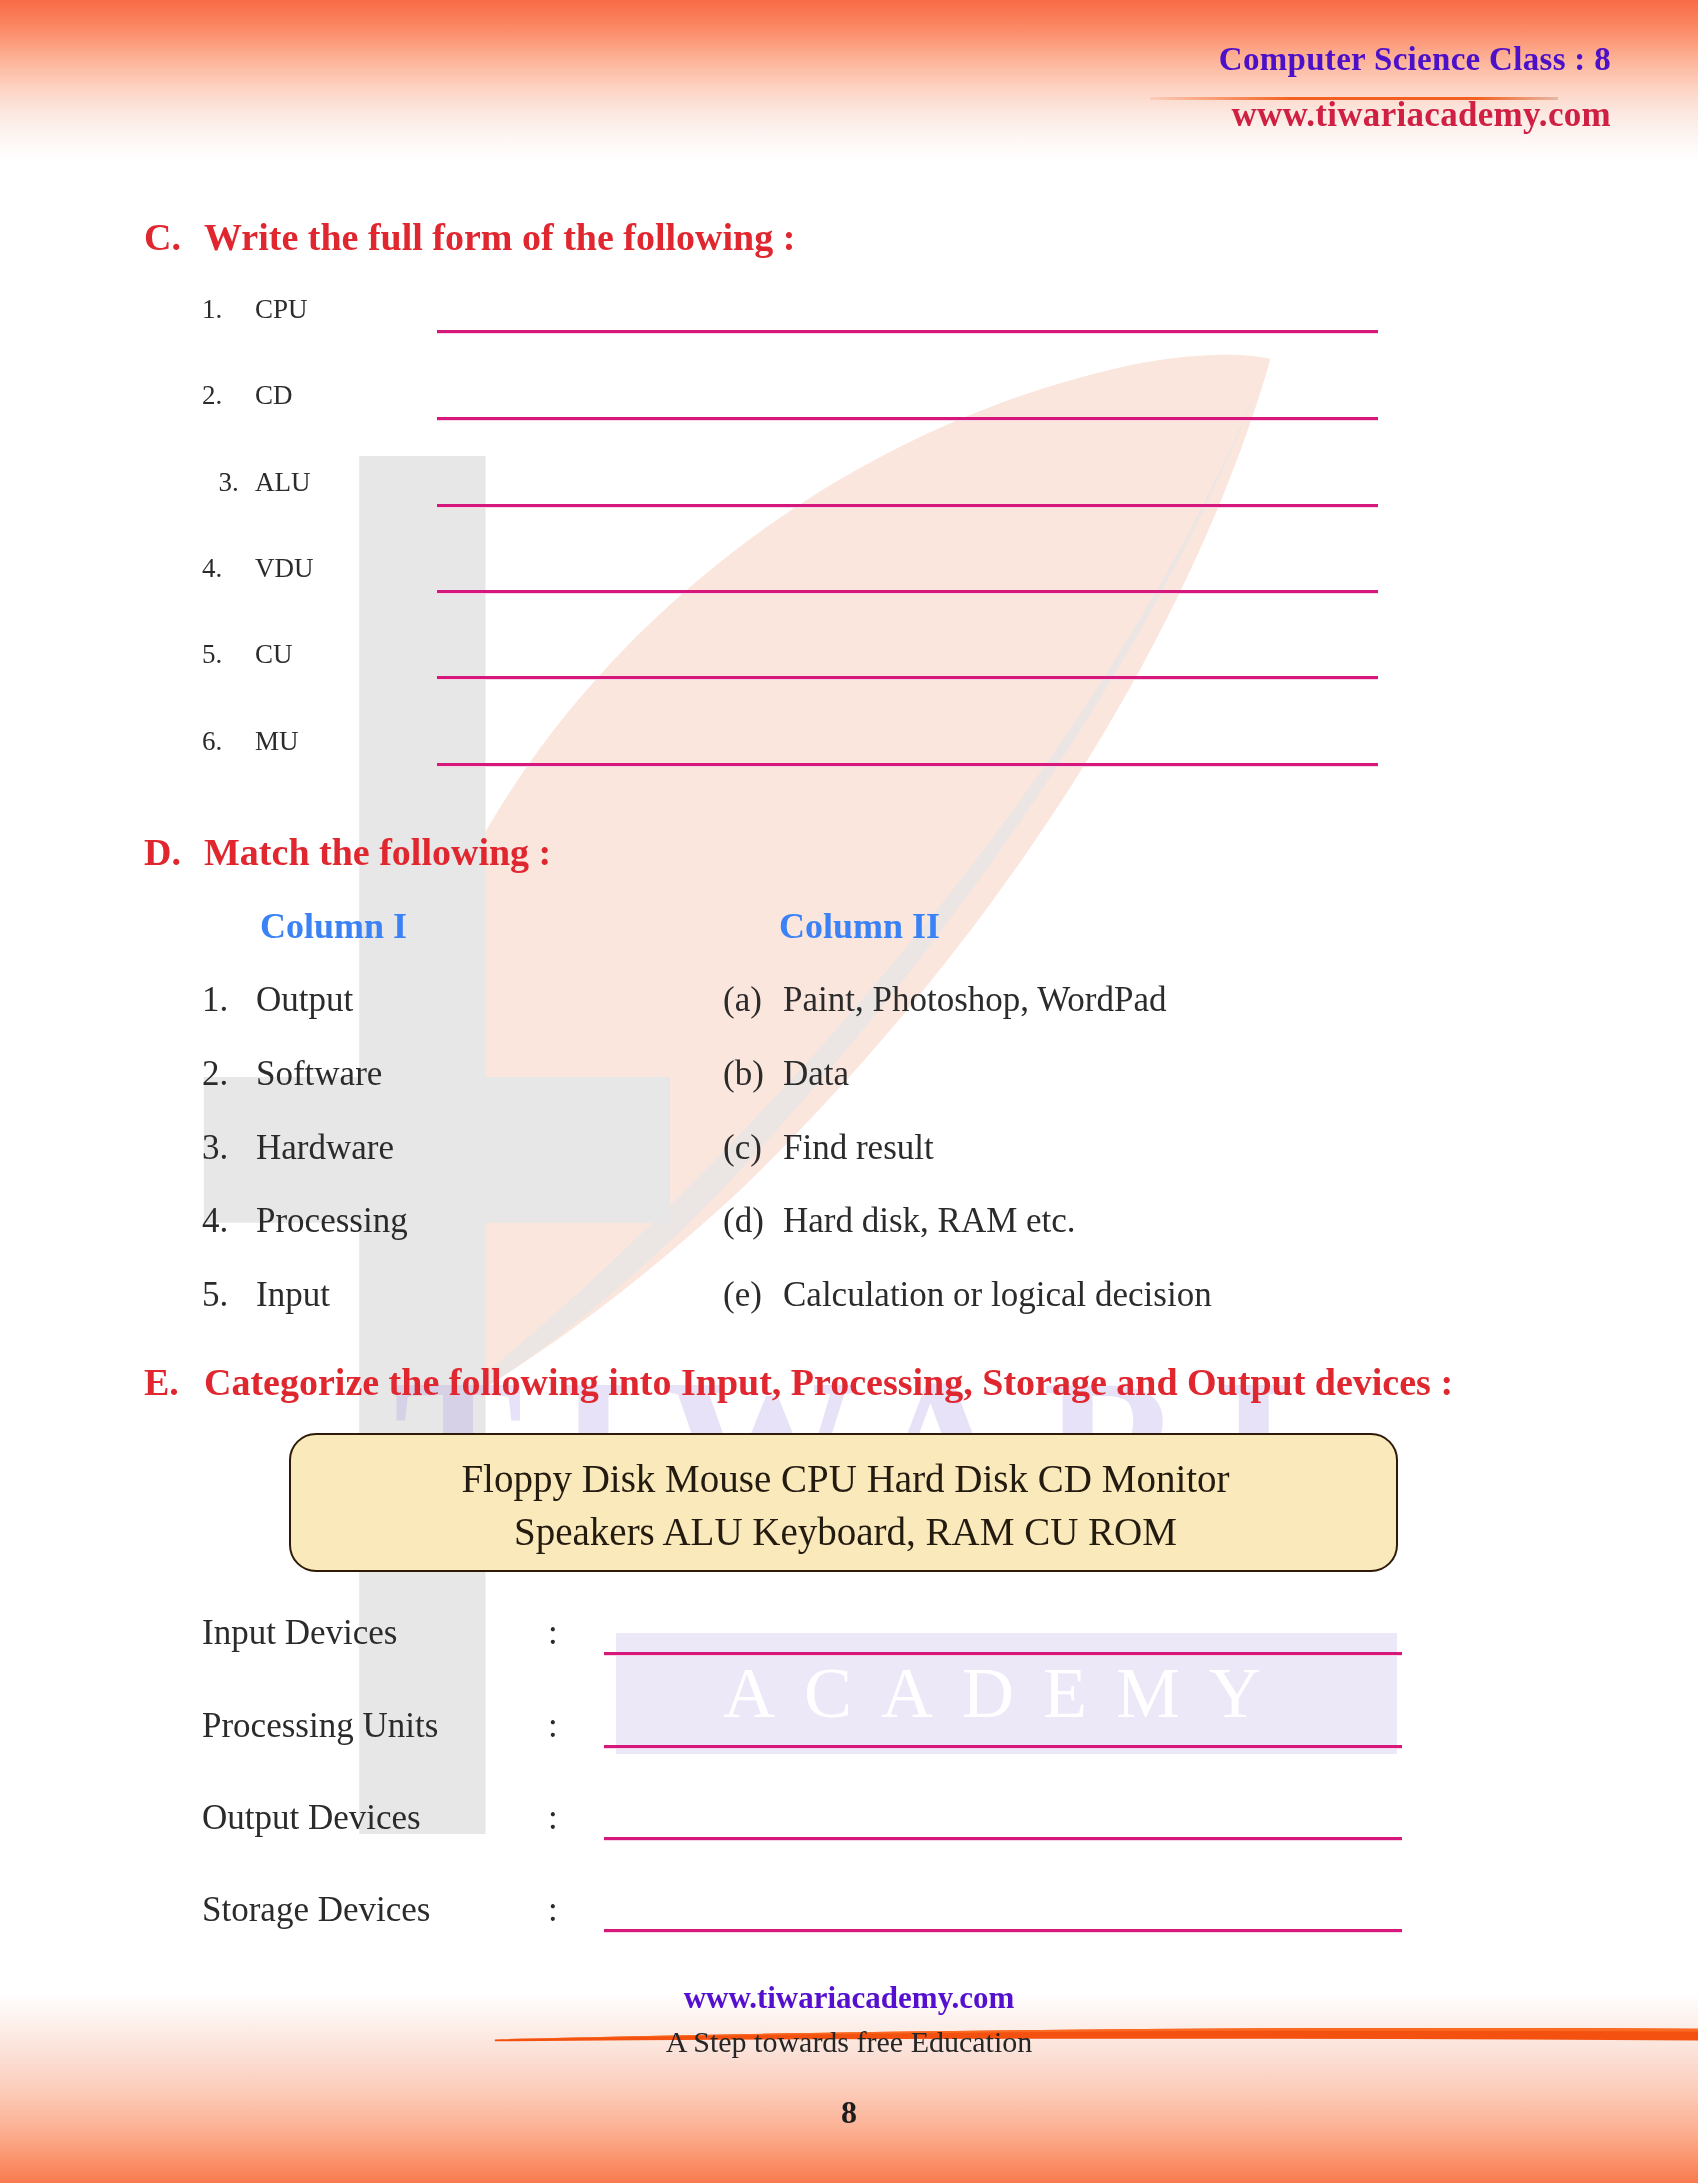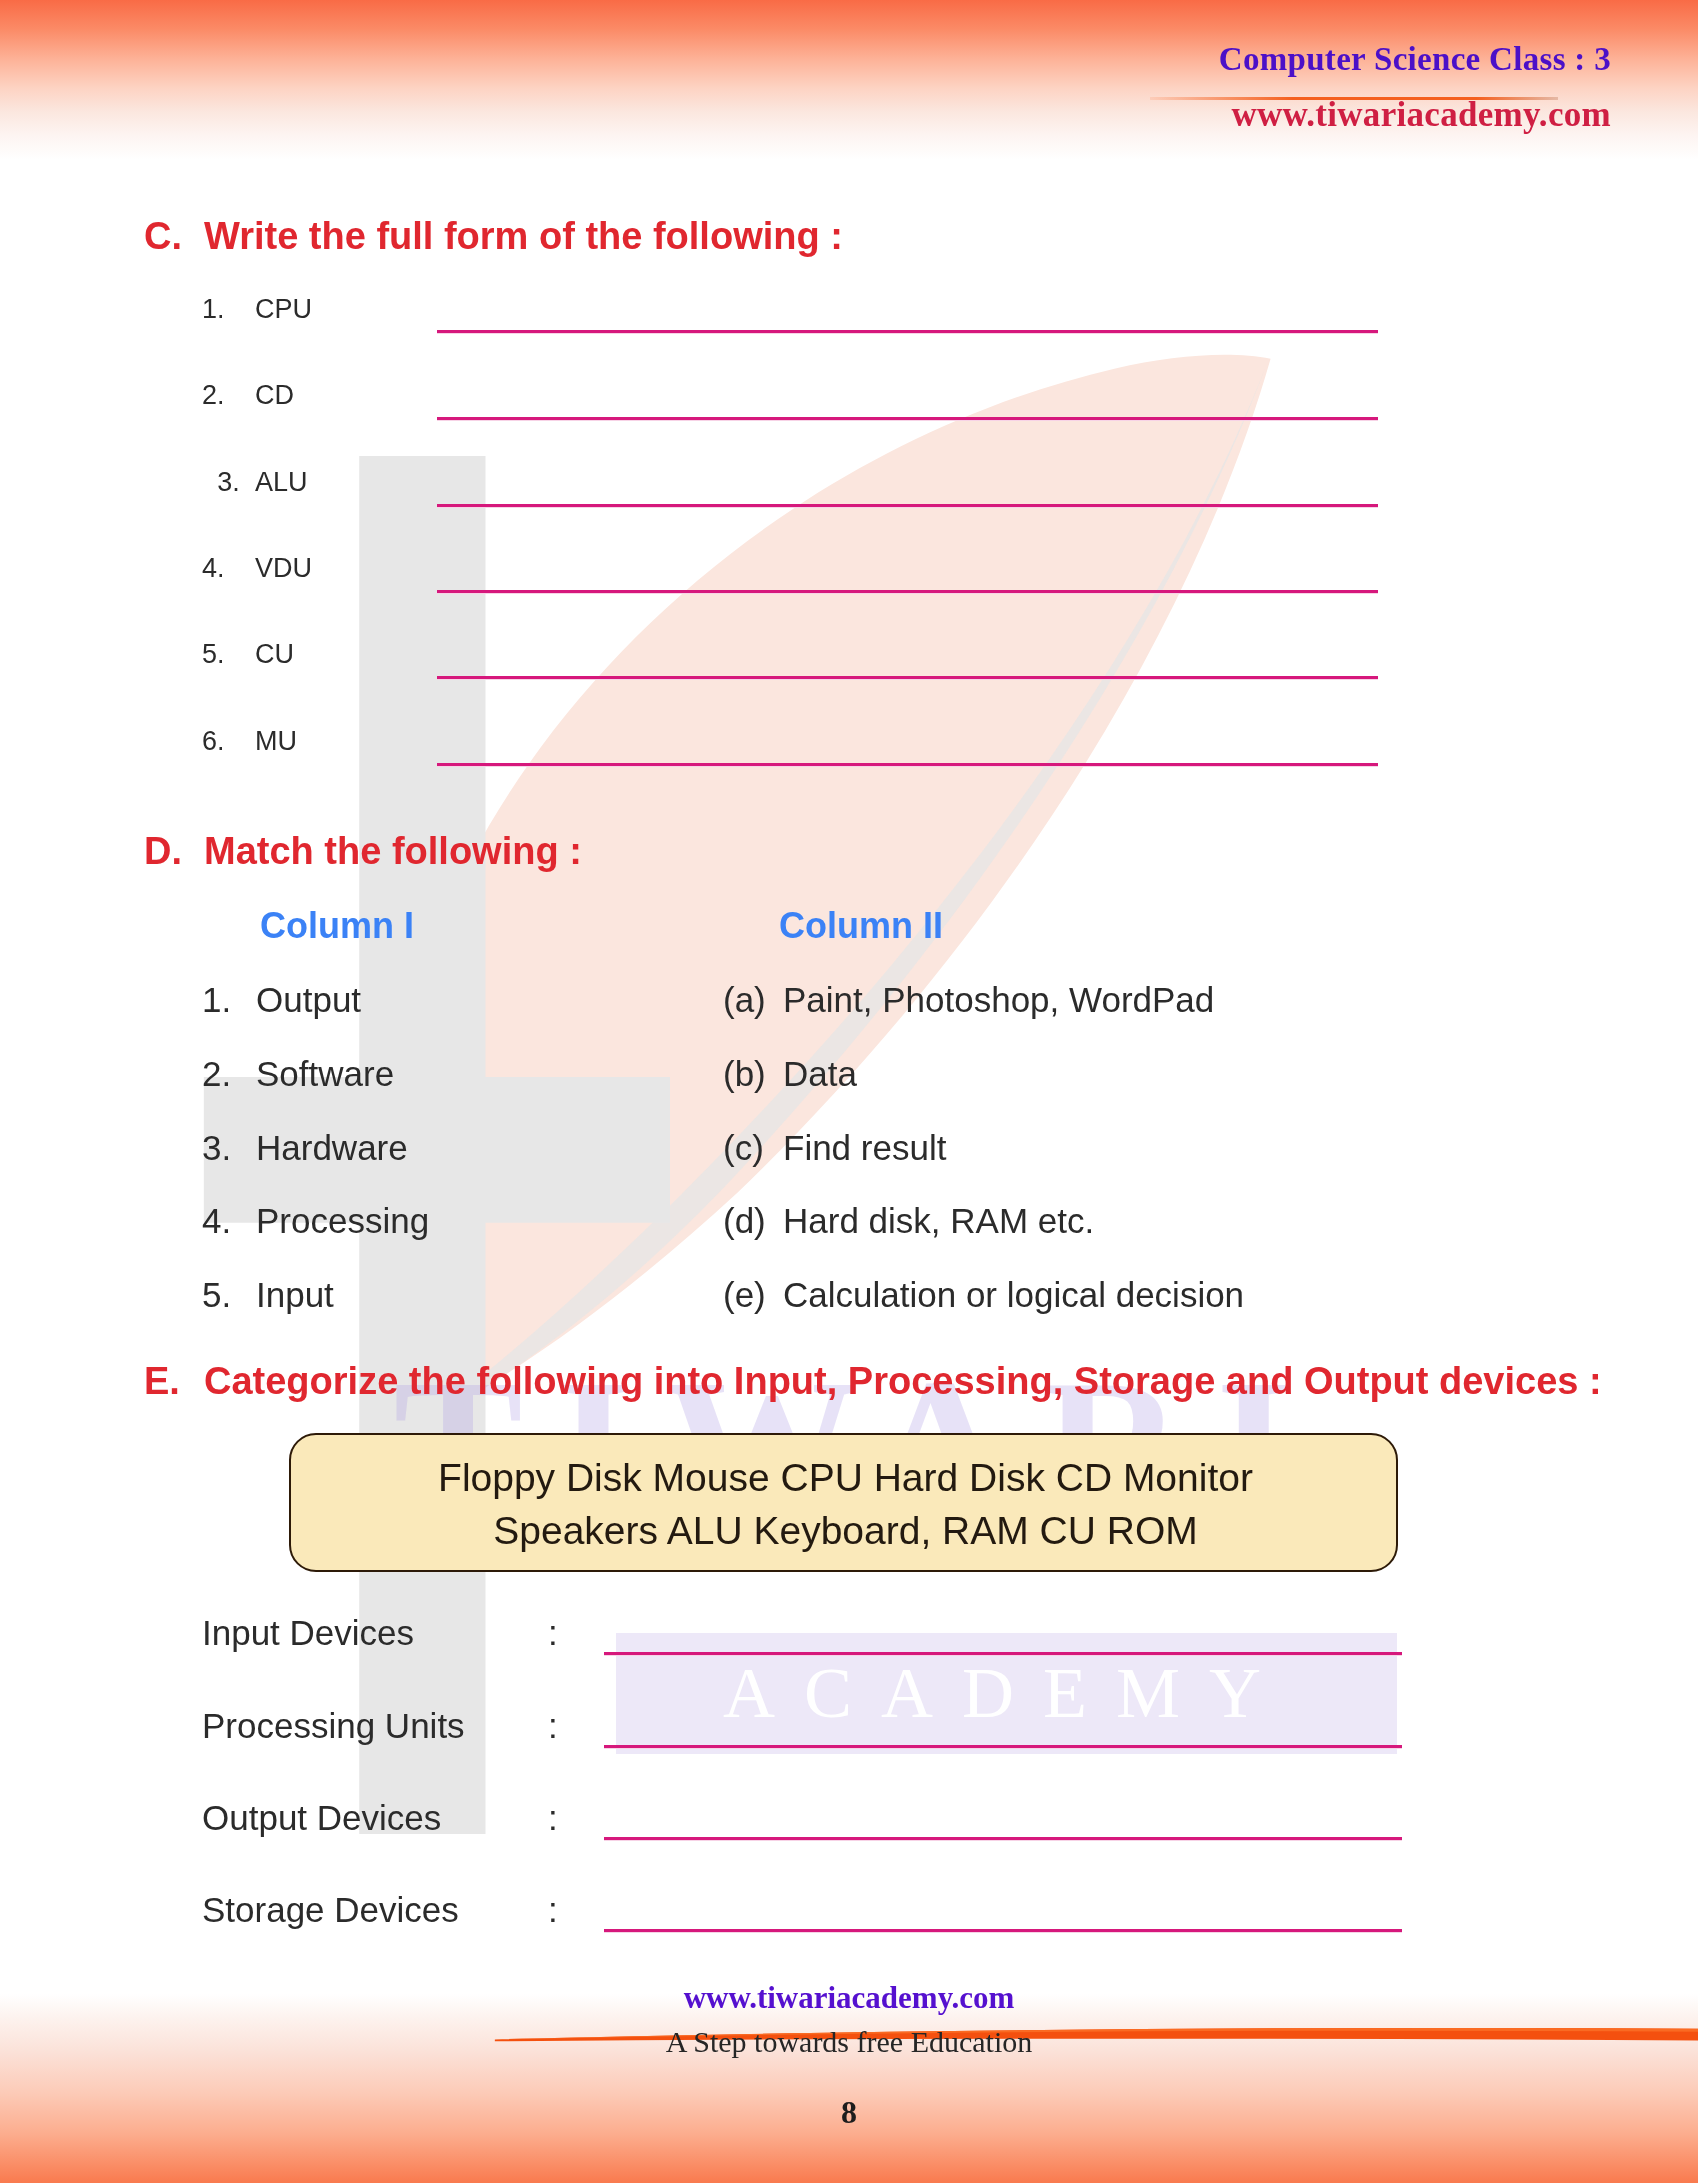--- a/index.html
+++ b/index.html
@@ -133,21 +133,21 @@
     font-family: "Liberation Serif", serif;
     font-weight: bold;
     font-size: 35px;
     color: #cf1f43;
     margin-top: 16.5px;
     letter-spacing: 0.3px;
     white-space: nowrap;
   }
 
   
-  .content { position: absolute; left: 0; top: 0; width: 1390px; height: 2183px; z-index: 3; }
+  .content { position: absolute; left: 0; top: 0; width: 1390px; height: 2183px; z-index: 3; font-family: Liberation Serif, serif; }
 
   .sec-head {
     position: absolute;
     font-weight: bold;
     font-size: 38px;
     color: #e0272f;
     white-space: nowrap;
   }
   .sec-letter {
     display: inline-block;
@@ -287,21 +287,21 @@
 
   <svg class="wm-t" viewBox="0 0 520 1420" preserveAspectRatio="none">
     <path d="M 200 0 L 330 0 L 330 640 L 520 640 L 520 790 L 330 790 L 330 1420 L 200 1420 L 200 790 L 40 790 L 40 640 L 200 640 Z" fill="#e7e7e7"></path>
   </svg>
 
   <div class="wm-tiwari">TIWARI</div>
   <div class="wm-academy-band"></div>
   <div class="wm-academy-text">ACADEMY</div>
 
   <div class="hdr">
-    <div class="hdr-title">Computer Science Class : 3</div>
+    <div class="hdr-title">Computer Science Class : 8</div>
     <div class="hdr-site">www.tiwariacademy.com</div>
   </div>
 
   <div class="content">
 
     <div class="sec-head" style="left:144px; top:215px;">
       <span class="sec-letter">C.</span><span>Write the full form of the following :</span>
     </div>
 
     <div class="qrow" style="left:202px; top:294px;">

